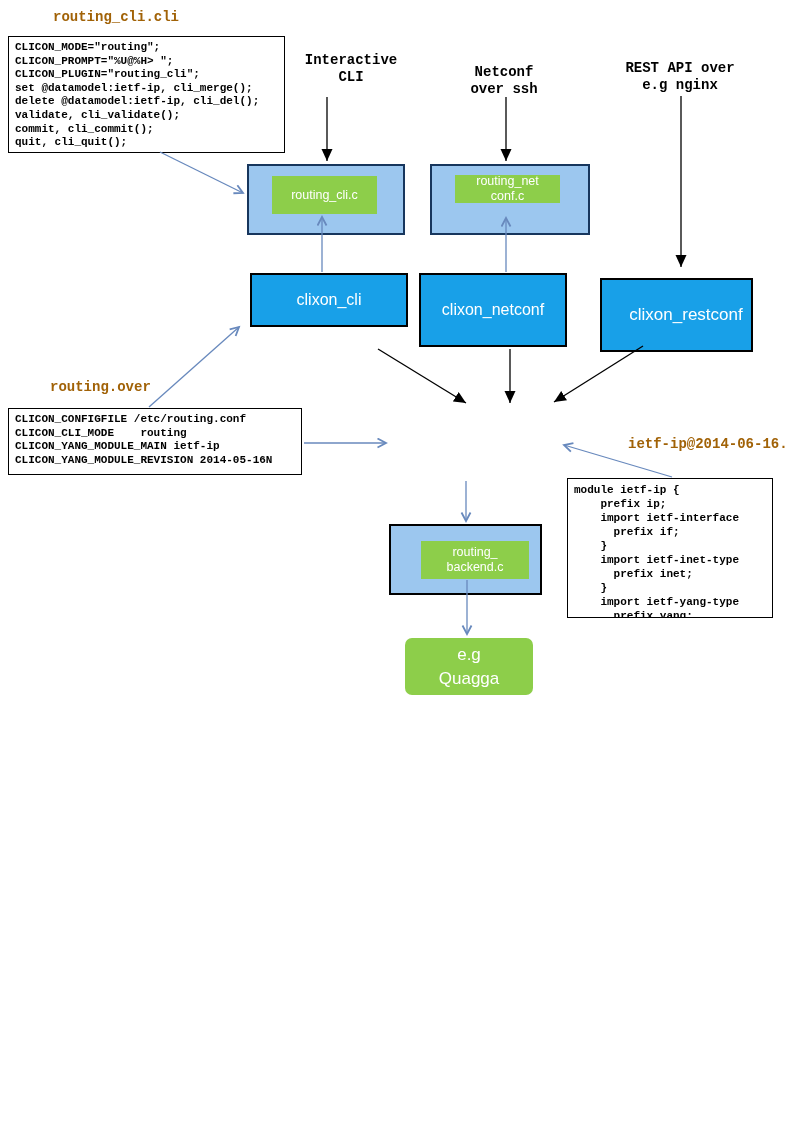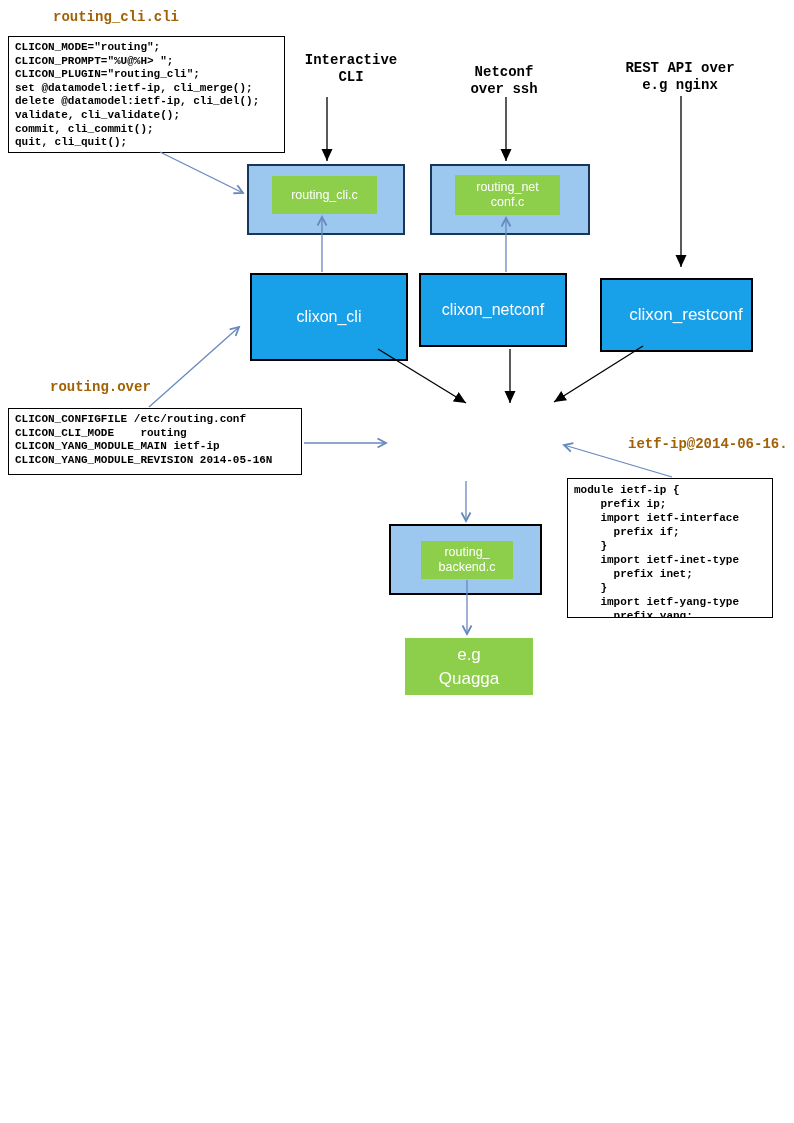--- a/index.html
+++ b/index.html
@@ -89,24 +89,24 @@
 CLI</div>
   <div class="abs note" style="left:449px; top:64px; width:110px;">Netconf
 over ssh</div>
   <div class="abs note" style="left:606px; top:60px; width:148px;">REST API over
 e.g nginx</div>
 
   <div class="abs lightbox" style="left:247px; top:164px; width:158px; height:71px;"></div>
   <div class="abs greenbox" style="left:272px; top:176px; width:105px; height:38px;">routing_cli.c</div>
 
   <div class="abs lightbox" style="left:430px; top:164px; width:160px; height:71px;"></div>
-  <div class="abs greenbox" style="left:455px; top:175px; width:105px; height:40px;">routing_net
+  <div class="abs greenbox" style="left:455px; top:175px; width:105px; height:28px;">routing_net
 conf.c</div>
 
-  <div class="abs bluebox" style="left:250px; top:273px; width:158px; height:88px;">clixon_cli</div>
+  <div class="abs bluebox" style="left:250px; top:273px; width:158px; height:54px;">clixon_cli</div>
   <div class="abs bluebox" style="left:419px; top:273px; width:148px; height:74px;">clixon_netconf</div>
   <div class="abs bluebox" style="left:600px; top:278px; width:153px; height:74px; font-size:17px;padding-left:19px;">clixon_restconf</div>
 
 
   <div class="abs file-title" style="left:10px; top:379px;">routing.over</div>
   <div class="abs codebox" style="left:8px; top:408px; width:294px; height:67px;">CLICON_CONFIGFILE /etc/routing.conf
 CLICON_CLI_MODE    routing
 CLICON_YANG_MODULE_MAIN ietf-ip
 CLICON_YANG_MODULE_REVISION 2014-05-16N</div>
 
@@ -117,24 +117,24 @@
       prefix if;
     }
     import ietf-inet-type
       prefix inet;
     }
     import ietf-yang-type
       prefix yang;
     }</div>
 
   <div class="abs lightbox" style="left:389px; top:524px; width:153px; height:71px; border-color:#000;"></div>
-  <div class="abs greenbox" style="left:421px; top:541px; width:92px; height:38px;">routing_
+  <div class="abs greenbox" style="left:421px; top:541px; width:108px; height:38px;">routing_
 backend.c</div>
 
-  <div class="abs greenbox" style="left:405px; top:638px; width:128px; height:57px; font-size:17px; line-height:24px;">e.g
+  <div class="abs greenbox" style="left:405px; top:638px; width:128px; height:57px; font-size:17px; line-height:24px;border-radius:7px;">e.g
 Quagga</div>
 
   <svg id="arrow-layer" width="794" height="1123" viewBox="0 0 794 1123">
     <defs>
       <marker id="mBlack" markerUnits="userSpaceOnUse" markerWidth="14" markerHeight="12" refX="12" refY="5.5" orient="auto">
         <path d="M0,0 L12,5.5 L0,11 Z" fill="#000"></path>
       </marker>
       <marker id="mBlue" markerUnits="userSpaceOnUse" markerWidth="13" markerHeight="12" refX="9.5" refY="5.5" orient="auto">
         <path d="M1,1 L9.5,5.5 L1,10" fill="none" stroke="#6889BD" stroke-width="1.8"></path>
       </marker>

